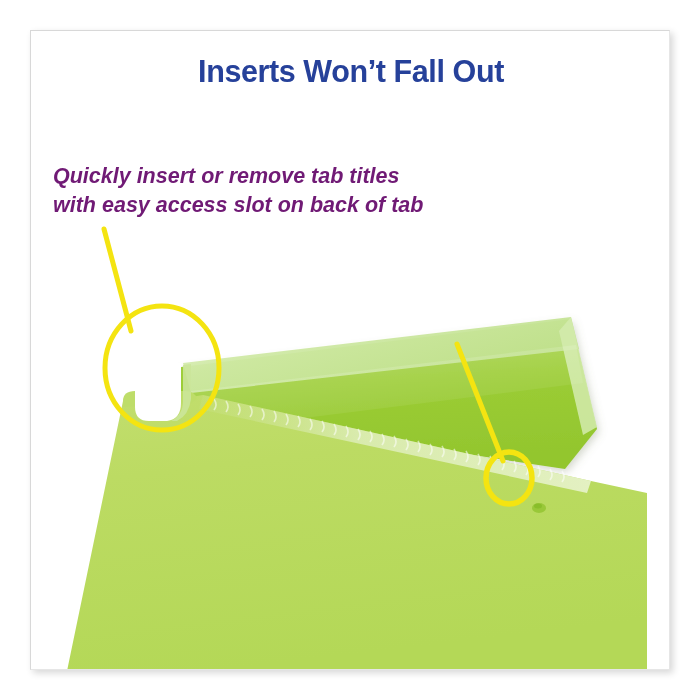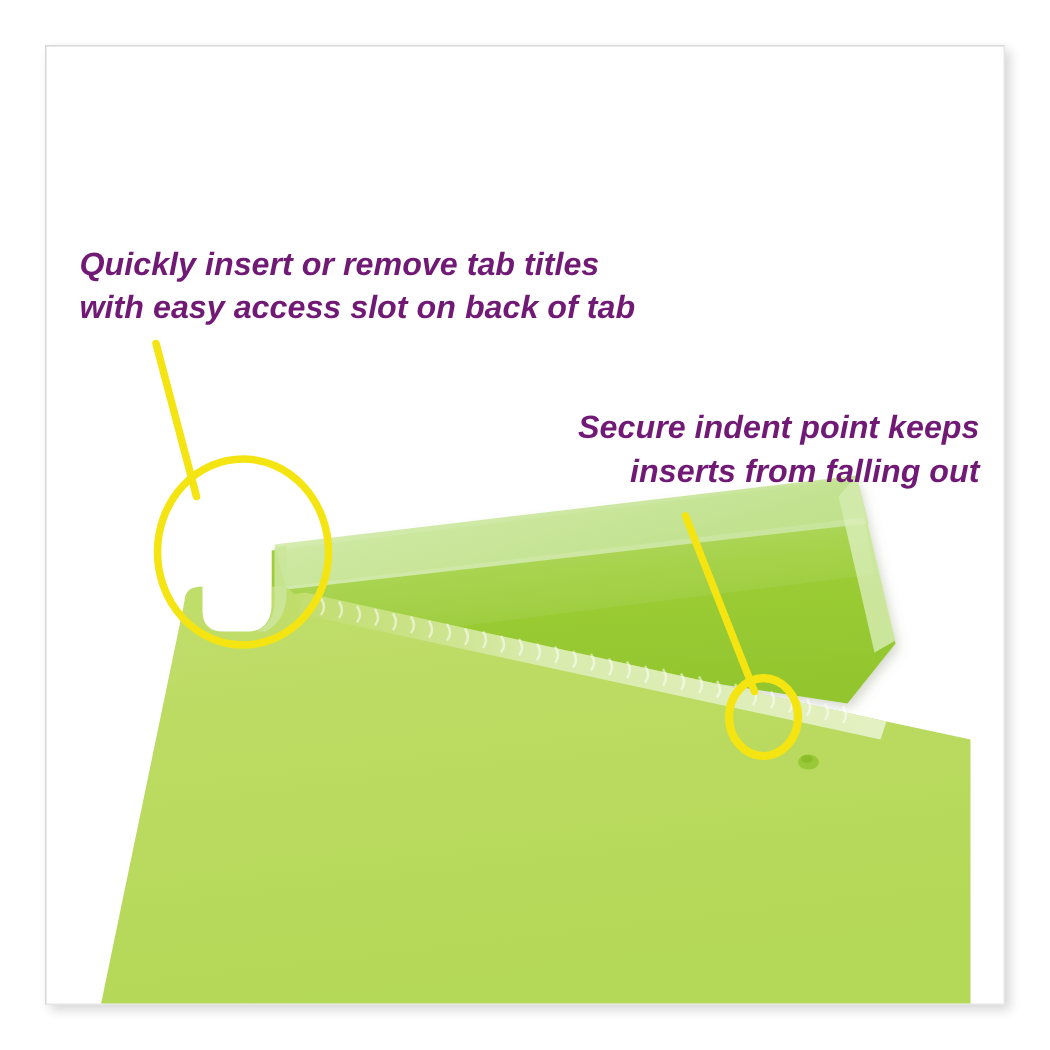--- a/index.html
+++ b/index.html
@@ -217,21 +217,20 @@
       <g fill="none" stroke="#f4e411" stroke-width="5" stroke-linecap="round">
 
         <line x1="73" y1="198" x2="100" y2="300"></line>
         <ellipse cx="131" cy="337" rx="57" ry="62"></ellipse>
 
         <line x1="426" y1="313" x2="472" y2="430"></line>
         <ellipse cx="478" cy="447" rx="23" ry="26" stroke-width="5.5"></ellipse>
       </g>
     </svg>
 
+    <div id="headline">Inserts Won’t Fall Out</div>
 
     <div class="callout" id="callout-1">Quickly insert or remove tab titles
 with easy access slot on back of tab</div>
 
-    <div class="callout" id="callout-2">Secure indent point keeps
-inserts from falling out</div>
 
   </div>
 </div>
 
 </body></html>

